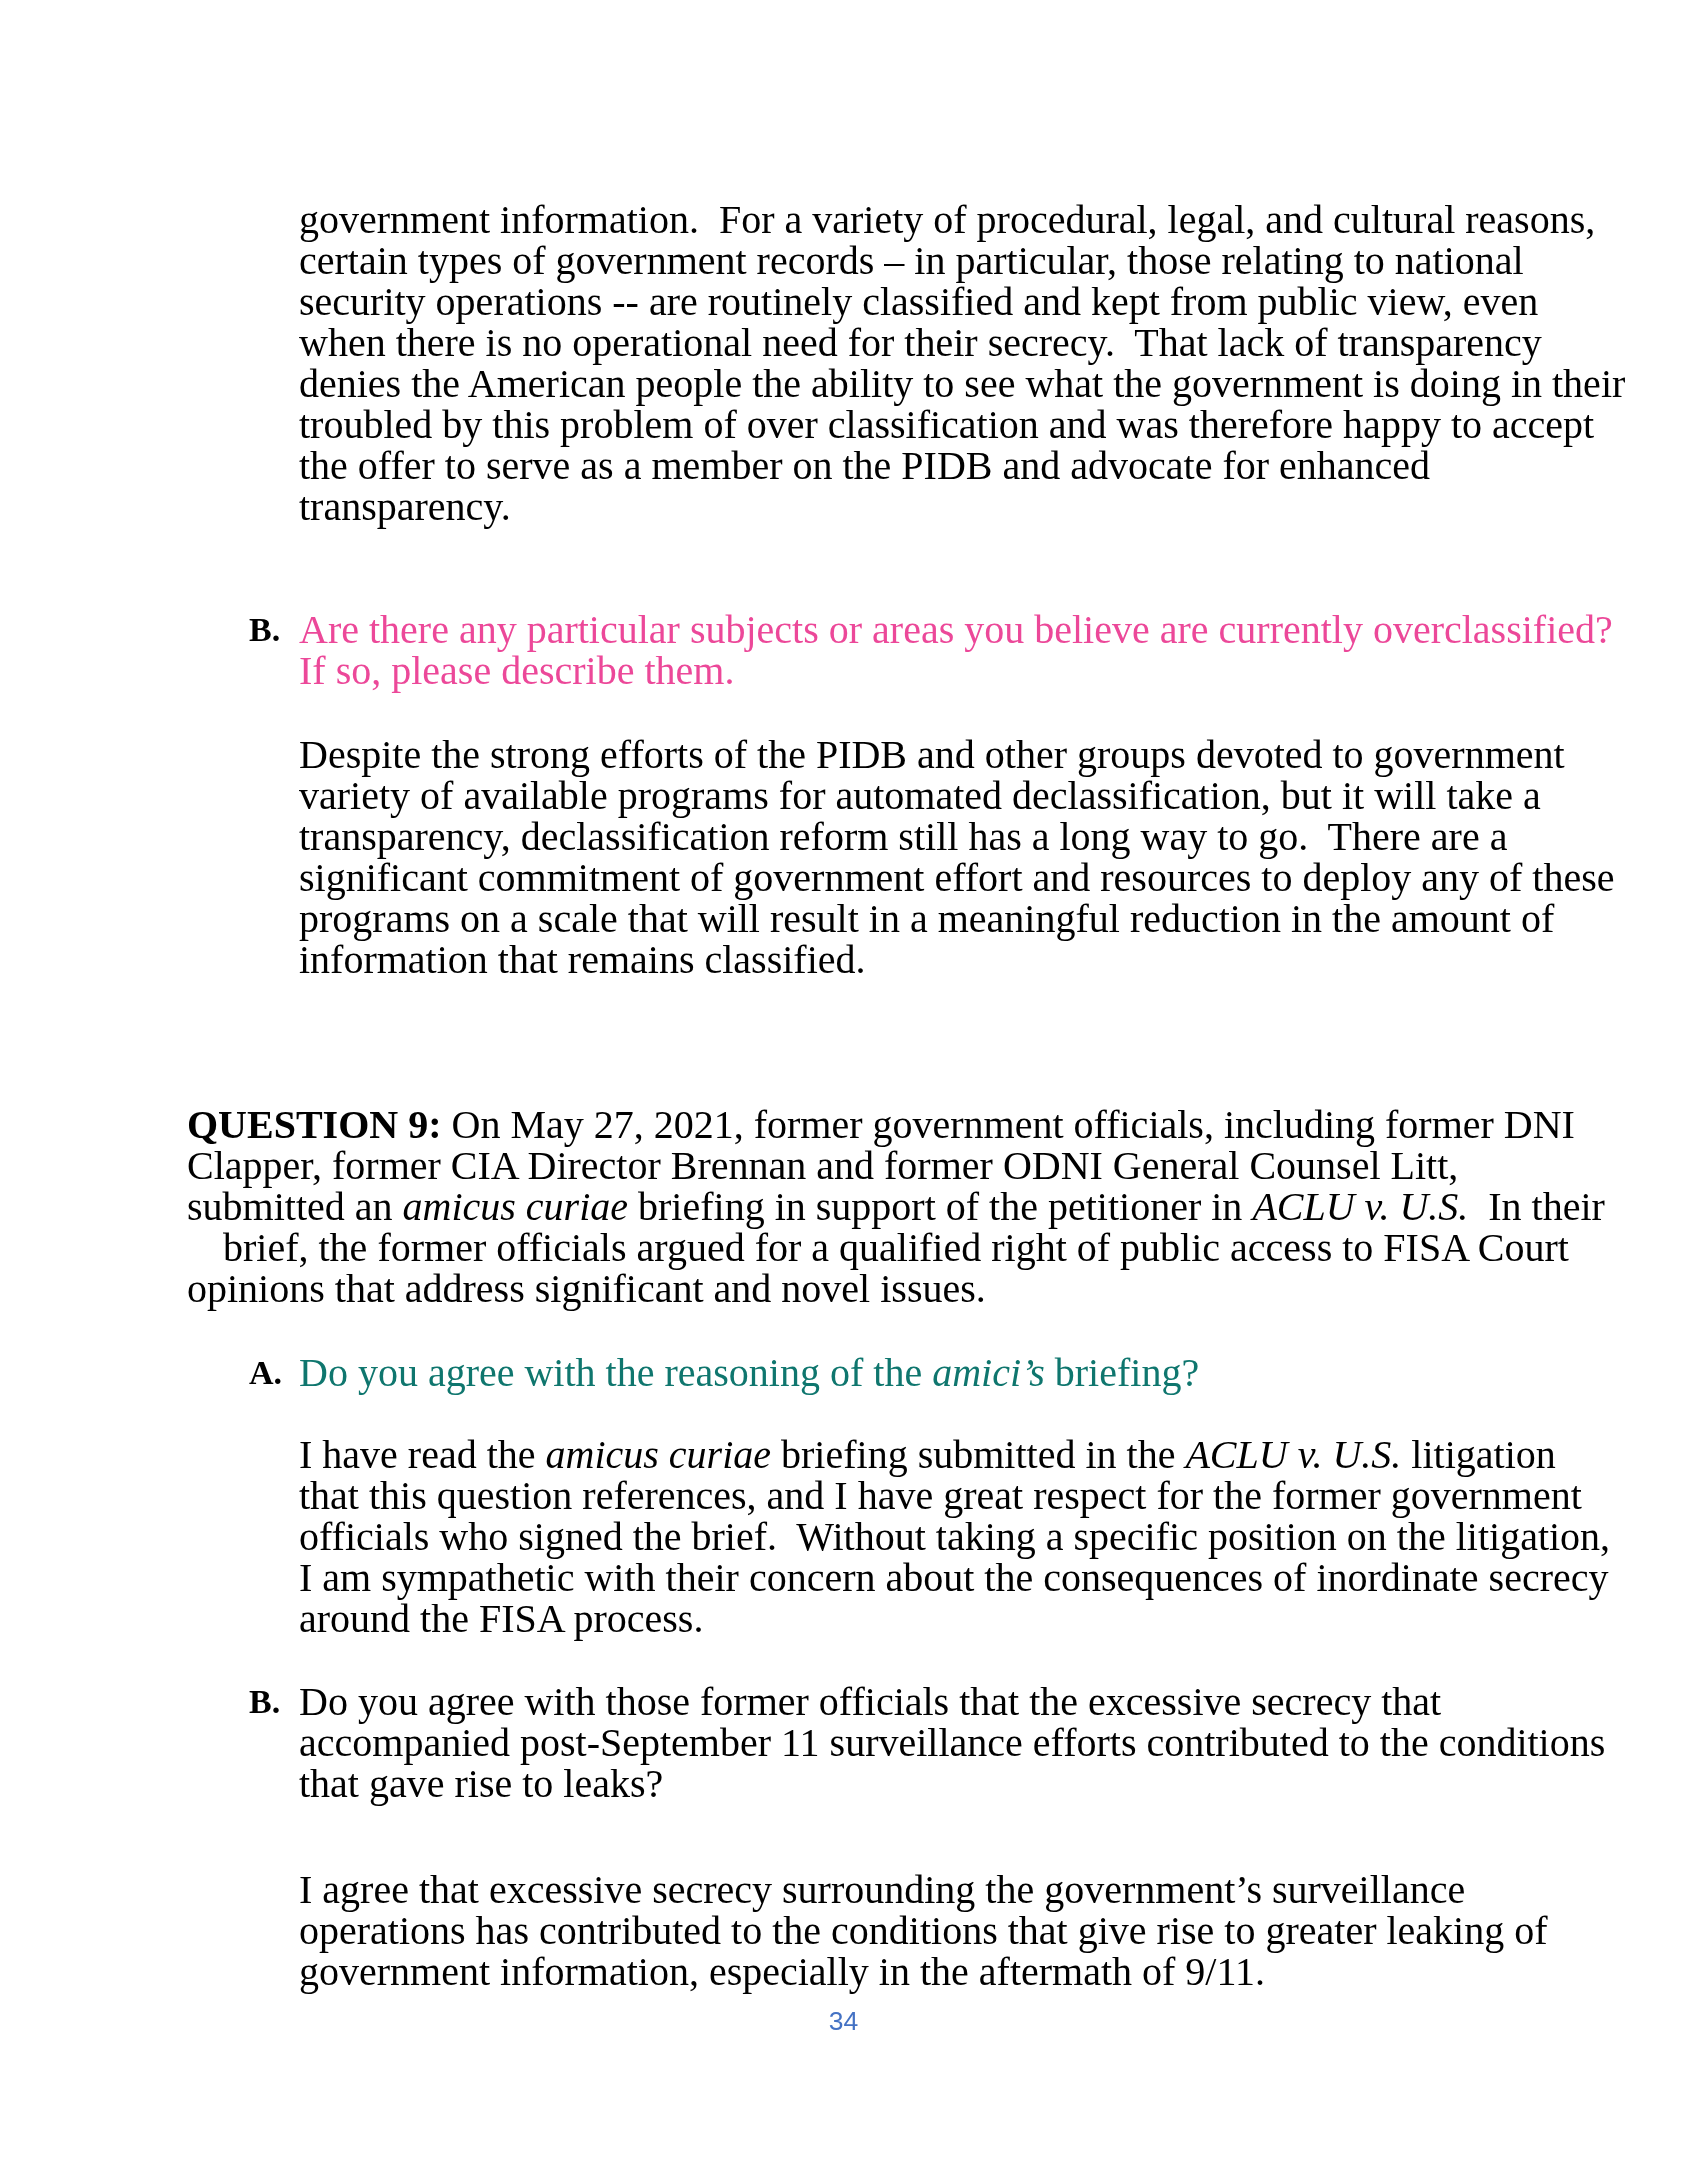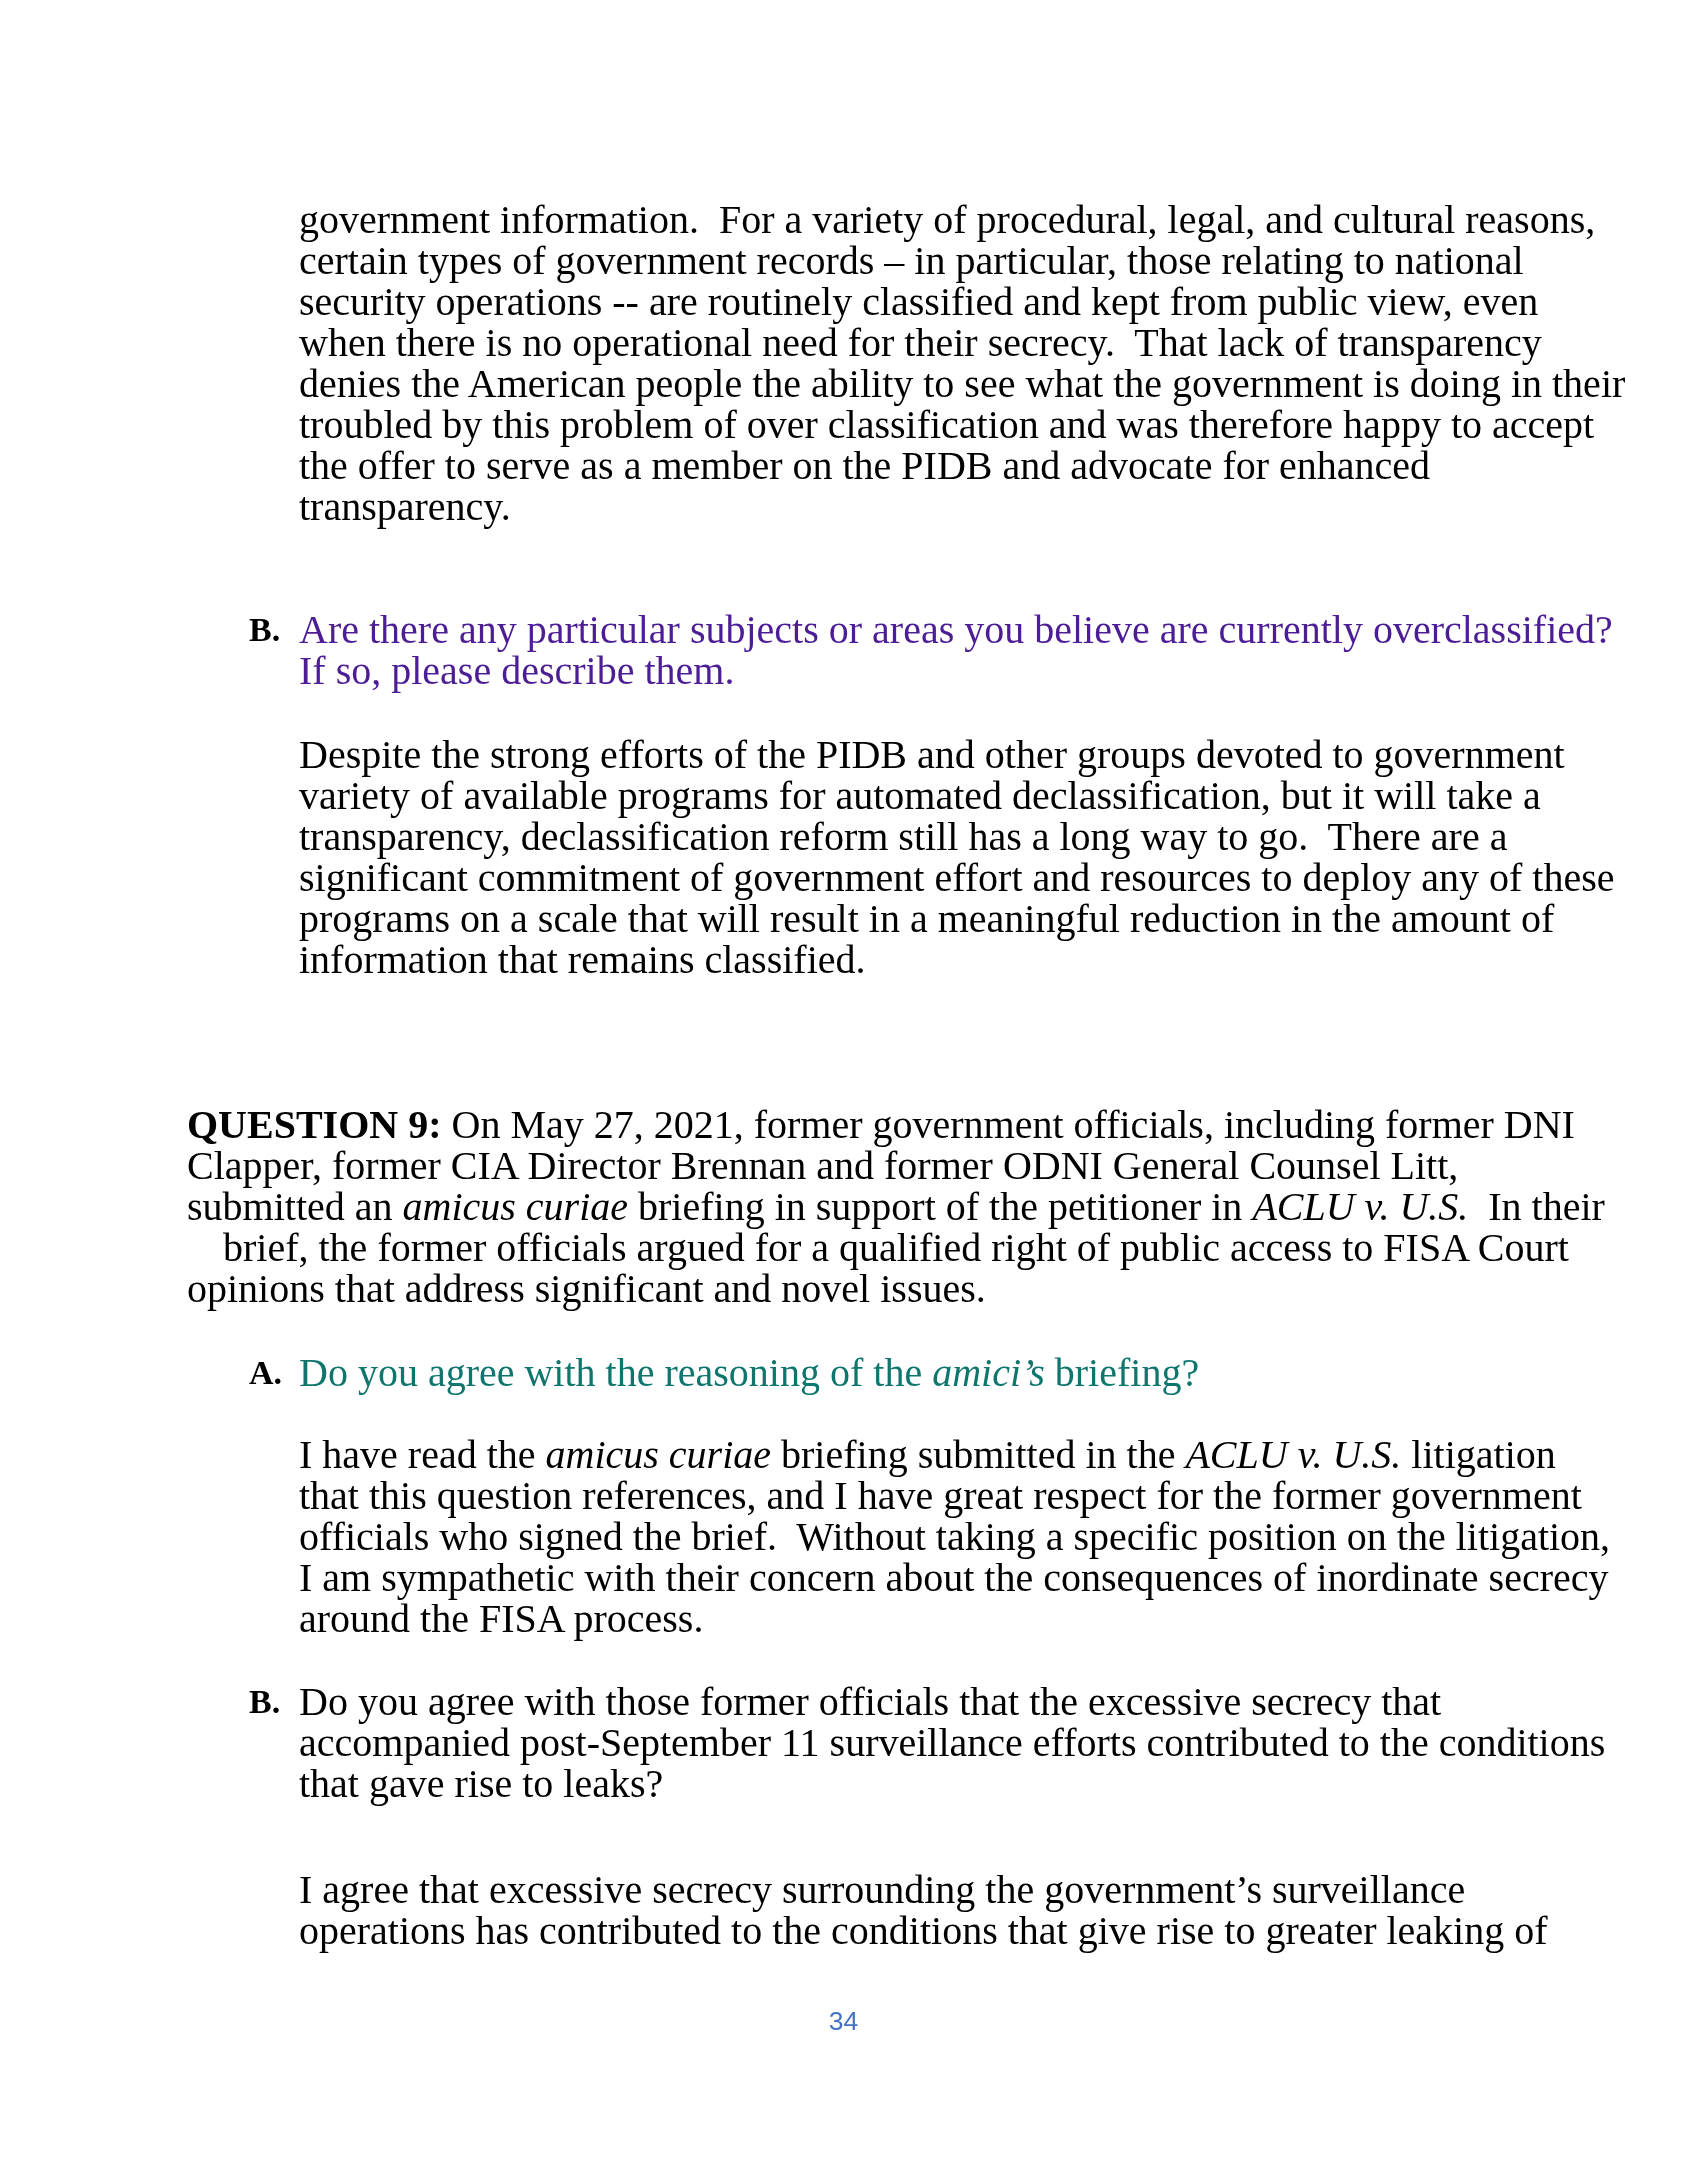--- a/index.html
+++ b/index.html
@@ -33,21 +33,21 @@
     <span class="ln" style="white-space: pre;">certain types of government records – in particular, those relating to national</span>
     <span class="ln" style="white-space: pre;">security operations -- are routinely classified and kept from public view, even</span>
     <span class="ln" style="white-space: pre;">when there is no operational need for their secrecy.  That lack of transparency</span>
     <span class="ln" style="white-space: pre;">denies the American people the ability to see what the government is doing in their</span>
     <span class="ln" style="white-space: pre;">troubled by this problem of over classification and was therefore happy to accept</span>
     <span class="ln" style="white-space: pre;">the offer to serve as a member on the PIDB and advocate for enhanced</span>
     <span class="ln" style="white-space: pre;">transparency.</span>
   </div>
 
   <div class="lbl" style="left: 249px; top: 609px; color: rgb(0, 0, 0);">B.</div>
-  <div class="blk" style="left: 299px; top: 609px; color: #4c1d95;">
+  <div class="blk" style="left: 299px; top: 609px; color: #ec4899;">
     <span class="ln" style="white-space: pre;">Are there any particular subjects or areas you believe are currently overclassified?</span>
     <span class="ln" style="white-space: pre;">If so, please describe them.</span>
   </div>
   <div class="blk" style="left: 299px; top: 734px; color: rgb(0, 0, 0);">
     <span class="ln" style="white-space: pre;">Despite the strong efforts of the PIDB and other groups devoted to government</span>
     <span class="ln" style="white-space: pre;">variety of available programs for automated declassification, but it will take a</span>
     <span class="ln" style="white-space: pre;">transparency, declassification reform still has a long way to go.  There are a</span>
     <span class="ln" style="white-space: pre;">significant commitment of government effort and resources to deploy any of these</span>
     <span class="ln" style="white-space: pre;">programs on a scale that will result in a meaningful reduction in the amount of</span>
     <span class="ln" style="white-space: pre;">information that remains classified.</span>
@@ -75,17 +75,18 @@
 
   <div class="lbl" style="left: 249px; top: 1681px; color: rgb(0, 0, 0);">B.</div>
   <div class="blk" style="left: 299px; top: 1681px; color: rgb(0, 0, 0);">
     <span class="ln" style="white-space: pre;">Do you agree with those former officials that the excessive secrecy that</span>
     <span class="ln" style="white-space: pre;">accompanied post-September 11 surveillance efforts contributed to the conditions</span>
     <span class="ln" style="white-space: pre;">that gave rise to leaks?</span>
   </div>
   <div class="blk" style="left: 299px; top: 1845px; color: rgb(0, 0, 0);">
     <span class="ln" style="white-space: pre; margin-top: 24px;">I agree that excessive secrecy surrounding the government’s surveillance</span>
     <span class="ln" style="white-space: pre;">operations has contributed to the conditions that give rise to greater leaking of</span>
+    <span class="ln" style="white-space: pre;">government information, especially in the aftermath of 9/11.</span>
   </div>
 
   <div class="pagenum" id="pagenum" style="top: 2005px; color: rgb(68, 114, 196);">34</div>
 </div>
 
 
 </body></html>

